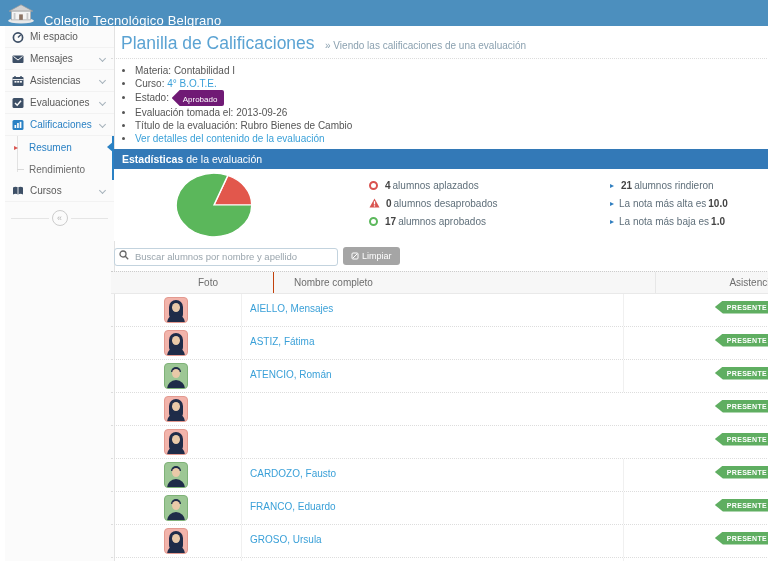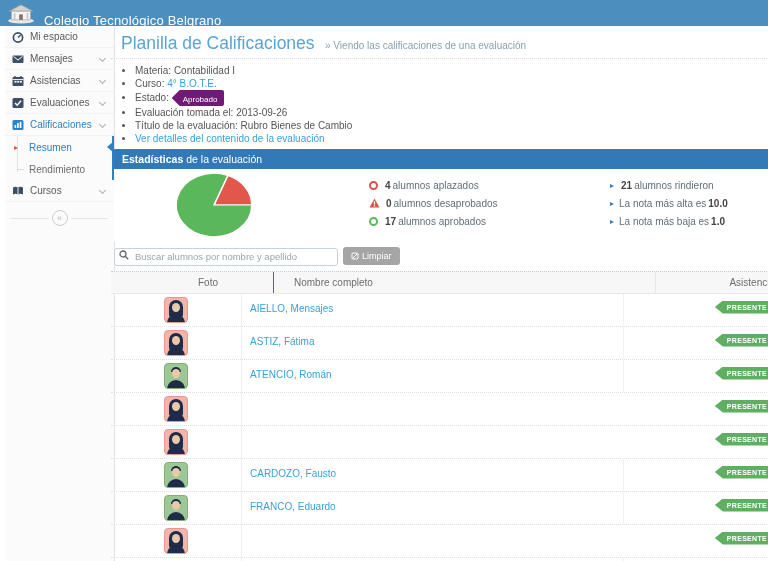--- a/index.html
+++ b/index.html
@@ -422,20 +422,21 @@
     </div>
 
     <div class="trow">
       <div class="cell-foto">
           <span class="avatar" data-gender="female">
             <span class="hair"></span>
             <span class="face"></span>
             <span class="torso"></span>
           </span>
         </div>
+      <div class="cell-nombre"><a class="lnk">GROSO, Ursula</a></div>
       <div class="cell-asist">
           <span class="badge-presente">PRESENTE</span>
         </div>
     </div>
 
     <div class="trow">
       <div class="cell-foto">
           <span class="avatar" data-gender="female"></span>
         </div>
       <div class="cell-nombre"></div>

